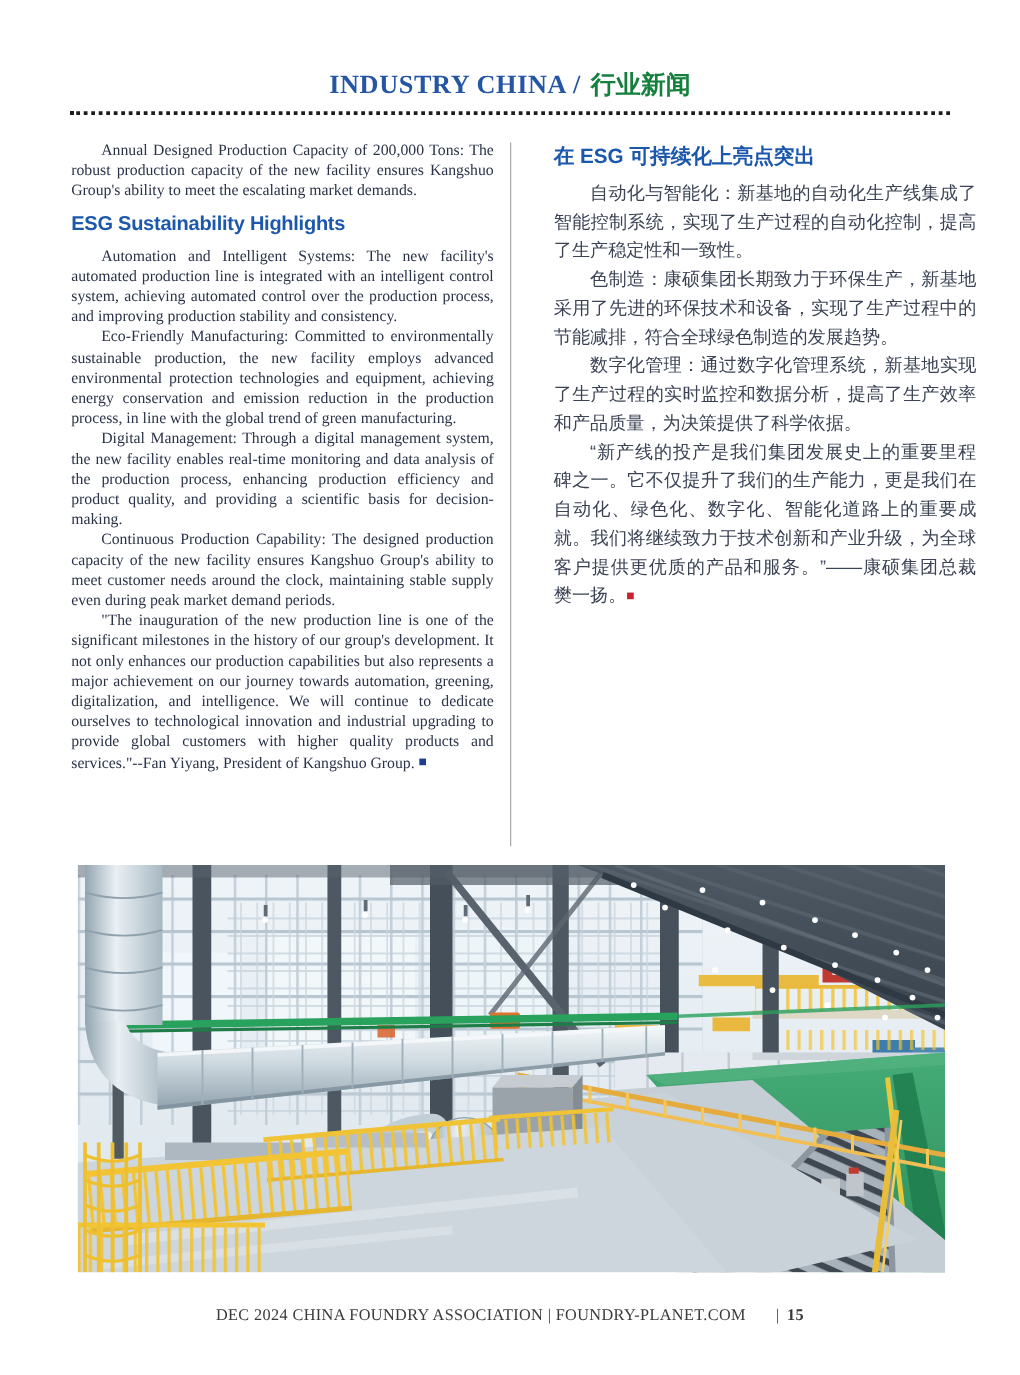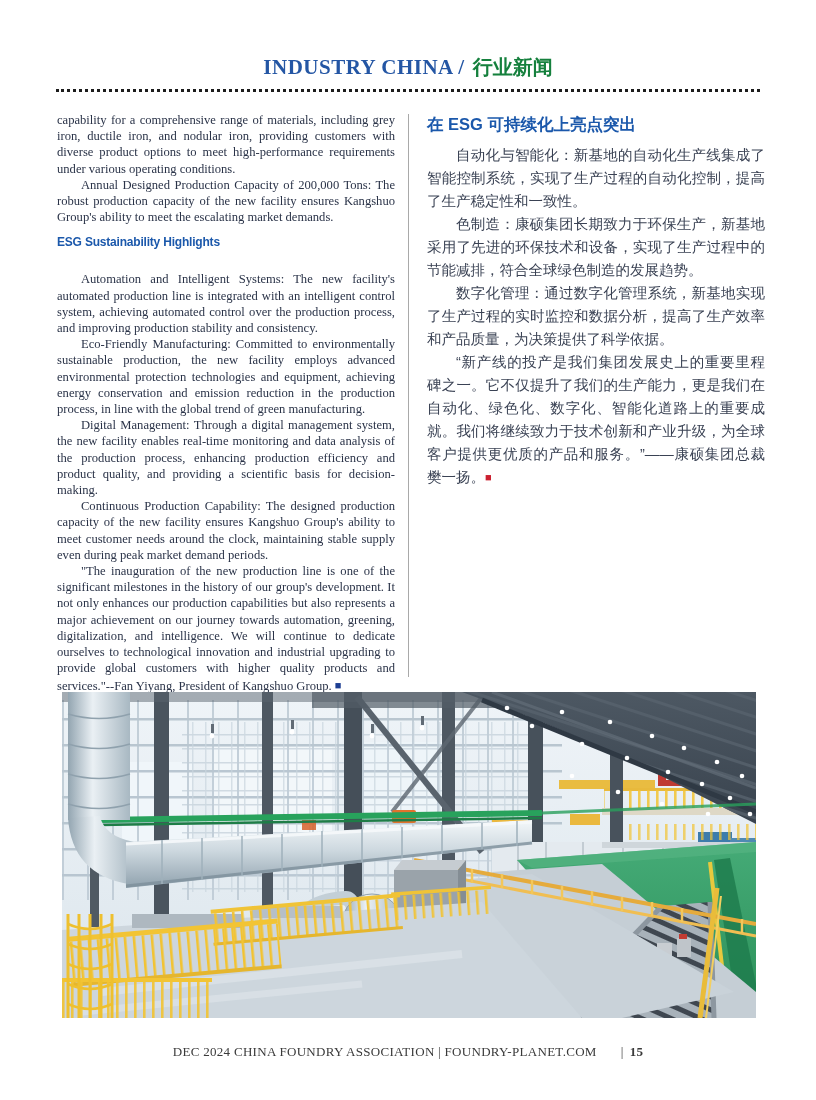--- a/index.html
+++ b/index.html
@@ -5,26 +5,26 @@
   html,body{margin:0;padding:0;background:#ffffff;}
   .page{position:relative;width:816px;height:1100px;background:#ffffff;overflow:hidden;
         font-family:"Liberation Serif", serif;}
   
   .header{position:absolute;left:57px;top:54px;width:702px;text-align:center;white-space:nowrap;}
   .header .en{font-family:"Liberation Serif", serif;font-weight:bold;font-size:21px;color:#2456a4;letter-spacing:.5px;}
   .header .zh{font-family:"Liberation Sans", sans-serif;font-weight:bold;font-size:20px;color:#15803d;margin-left:4px;}
   .dotted-rule{position:absolute;left:56px;top:89px;width:704px;height:0;border-bottom:3px dotted #1c1c1c;}
   
   .col-left{position:absolute;left:57px;top:112px;width:338px;}
-  .col-right{position:absolute;left:427px;top:112px;width:338px;}
+  .col-right{position:absolute;left:443px;top:112px;width:338px;}
   .col-divider{position:absolute;left:408px;top:114px;width:1px;height:563px;background:#a9a9a9;}
   .col-left p{margin:0;font-size:12.6px;line-height:16.2px;text-align:justify;color:#2a3348;}
   .col-left p.ind{text-indent:1.9em;}
-  .h-en{margin:10px 0 22px 0;font-family:"Liberation Sans", sans-serif;font-weight:bold;
-        font-size:12px;color:#1b58ab;letter-spacing:-.2px;}
+  .h-en{margin:10px 0 8px 0;font-family:"Liberation Sans", sans-serif;font-weight:bold;
+        font-size:16px;color:#1b58ab;letter-spacing:-.2px;}
   .h-zh{margin:2px 0 8px 0;font-family:"Liberation Sans", sans-serif;font-weight:bold;
         font-size:16.5px;color:#1b58ab;}
   .col-right p{margin:0;font-family:"Liberation Sans", sans-serif;font-size:14.5px;line-height:23px;
         text-align:justify;color:#3a4254;text-indent:2em;}
   .sq{font-size:11px;vertical-align:1px;}
   .sq-blue{color:#1d3e92;}
   .sq-red{color:#cb2030;}
   
   .photo{position:absolute;left:62px;top:692px;width:694px;height:326px;overflow:hidden;}
   
@@ -40,21 +40,20 @@
 
   <div class="header">
     <span class="en">INDUSTRY CHINA /</span>
     <span class="zh">行业新闻</span>
   </div>
   <div class="dotted-rule"></div>
 
   <div class="col-divider"></div>
 
   <div class="col-left">
-    <p>capability for a comprehensive range of materials, including grey iron, ductile iron, and nodular iron, providing customers with diverse product options to meet high-performance requirements under various operating conditions.</p>
     <p class="ind">Annual Designed Production Capacity of 200,000 Tons: The robust production capacity of the new facility ensures Kangshuo Group's ability to meet the escalating market demands.</p>
     <h2 class="h-en">ESG Sustainability Highlights</h2>
     <p class="ind">Automation and Intelligent Systems: The new facility's automated production line is integrated with an intelligent control system, achieving automated control over the production process, and improving production stability and consistency.</p>
     <p class="ind">Eco-Friendly Manufacturing: Committed to environmentally sustainable production, the new facility employs advanced environmental protection technologies and equipment, achieving energy conservation and emission reduction in the production process, in line with the global trend of green manufacturing.</p>
     <p class="ind">Digital Management: Through a digital management system, the new facility enables real-time monitoring and data analysis of the production process, enhancing production efficiency and product quality, and providing a scientific basis for decision-making.</p>
     <p class="ind">Continuous Production Capability: The designed production capacity of the new facility ensures Kangshuo Group's ability to meet customer needs around the clock, maintaining stable supply even during peak market demand periods.</p>
     <p class="ind"><span>"The inauguration of the new production line is one of the significant milestones in the history of our group's development. It not only enhances our production capabilities but also represents a major achievement on our journey towards automation, greening, digitalization, and intelligence. We will continue to dedicate ourselves to technological innovation and industrial upgrading to provide global customers with higher quality products and services."--Fan Yiyang, President of Kangshuo Group.</span> <span class="sq sq-blue">■</span></p>
   </div>
 
   <div class="col-right">

